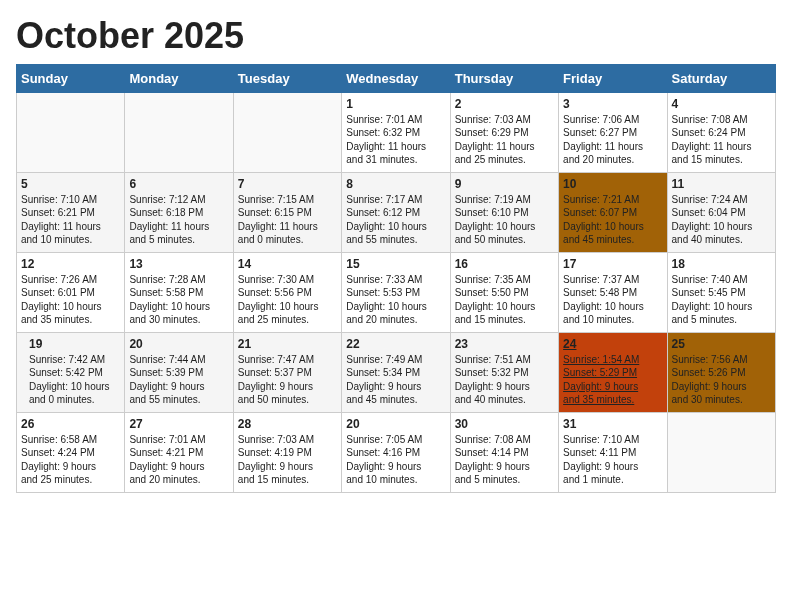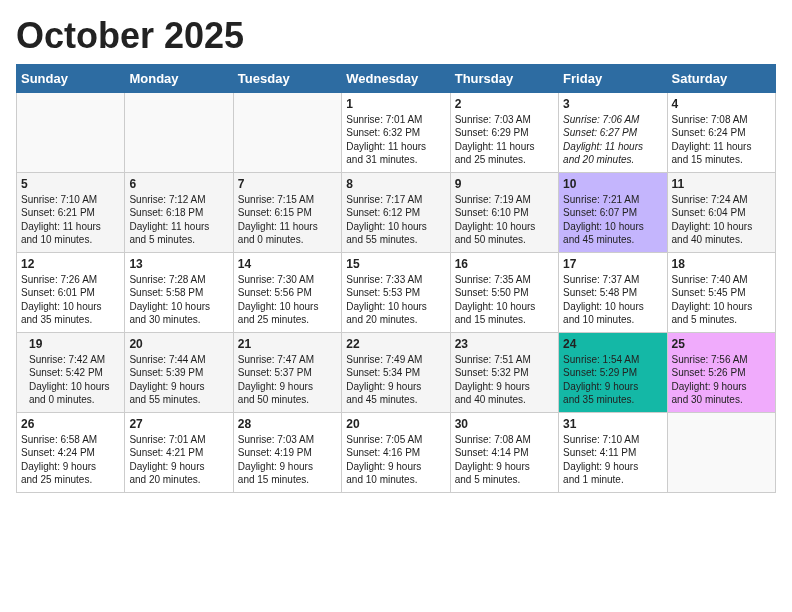--- a/index.html
+++ b/index.html
@@ -110,21 +110,21 @@
         </td>
         <td>
           <span class="day-num">2</span>
           <div class="day-info" style="white-space: pre-line;">Sunrise: 7:03 AM
 Sunset: 6:29 PM
 Daylight: 11 hours
 and 25 minutes.</div>
         </td>
         <td>
           <span class="day-num">3</span>
-          <div class="day-info" style="white-space: pre-line; font-style: italic;">Sunrise: 7:06 AM
+          <div class="day-info" style="white-space: pre-line;">Sunrise: 7:06 AM
 Sunset: 6:27 PM
 Daylight: 11 hours
 and 20 minutes.</div>
         </td>
         <td>
           <span class="day-num">4</span>
           <div class="day-info" style="white-space: pre-line;">Sunrise: 7:08 AM
 Sunset: 6:24 PM
 Daylight: 11 hours
 and 15 minutes.</div>
@@ -159,21 +159,21 @@
 Daylight: 10 hours
 and 55 minutes.</div>
         </td>
         <td style="background: rgb(245, 245, 245);">
           <span class="day-num">9</span>
           <div class="day-info" style="white-space: pre-line;">Sunrise: 7:19 AM
 Sunset: 6:10 PM
 Daylight: 10 hours
 and 50 minutes.</div>
         </td>
-        <td style="background: #c4b5fd;">
+        <td style="background: #a16207;">
           <span class="day-num">10</span>
           <div class="day-info" style="white-space: pre-line;">Sunrise: 7:21 AM
 Sunset: 6:07 PM
 Daylight: 10 hours
 and 45 minutes.</div>
         </td>
         <td style="background: rgb(245, 245, 245);">
           <span class="day-num">11</span>
           <div class="day-info" style="white-space: pre-line;">Sunrise: 7:24 AM
 Sunset: 6:04 PM
@@ -261,28 +261,28 @@
 Daylight: 9 hours
 and 45 minutes.</div>
         </td>
         <td style="background: rgb(245, 245, 245);">
           <span class="day-num">23</span>
           <div class="day-info" style="white-space: pre-line;">Sunrise: 7:51 AM
 Sunset: 5:32 PM
 Daylight: 9 hours
 and 40 minutes.</div>
         </td>
-        <td style="background: #14b8a6;">
+        <td style="background: #c2410c; text-decoration: underline;">
           <span class="day-num">24</span>
           <div class="day-info" style="white-space: pre-line;">Sunrise: 1:54 AM
 Sunset: 5:29 PM
 Daylight: 9 hours
 and 35 minutes.</div>
         </td>
-        <td style="background: #f0abfc;">
+        <td style="background: #a16207;">
           <span class="day-num">25</span>
           <div class="day-info" style="white-space: pre-line;">Sunrise: 7:56 AM
 Sunset: 5:26 PM
 Daylight: 9 hours
 and 30 minutes.</div>
         </td>
       </tr>
       <tr>
         <td>
           <span class="day-num">26</span>

